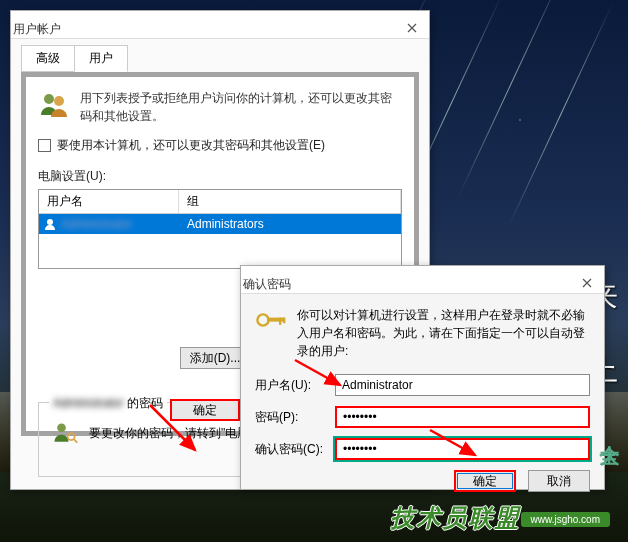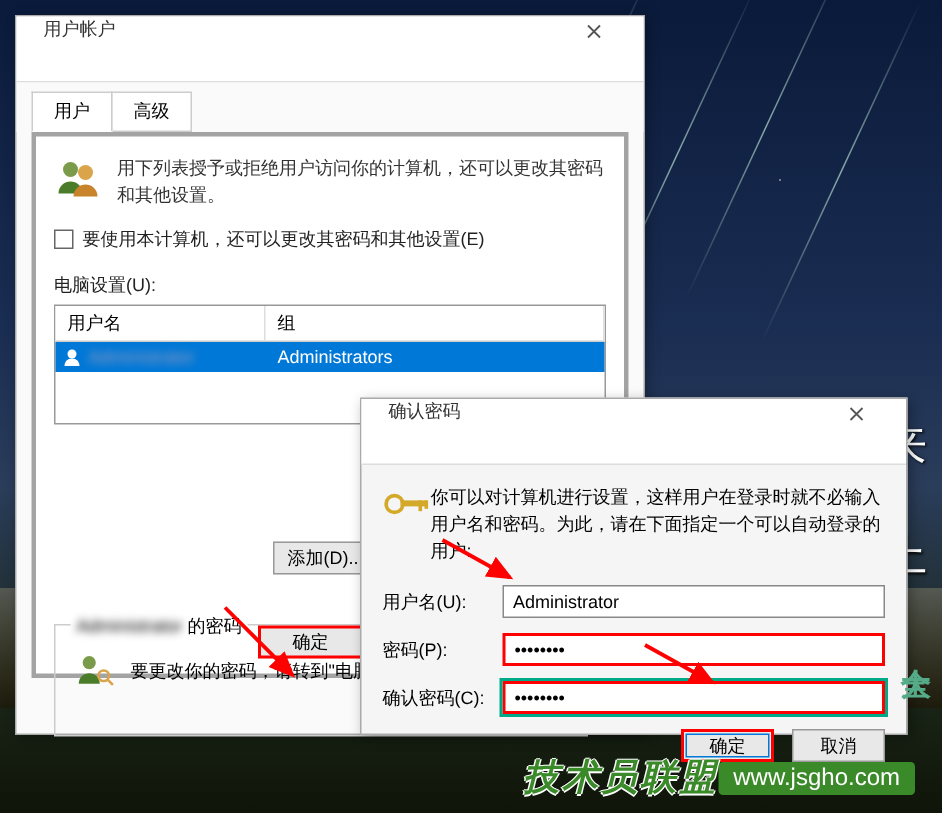--- a/index.html
+++ b/index.html
@@ -4,28 +4,28 @@
 <style>
 *{box-sizing:border-box;margin:0;padding:0;font-family:"Microsoft YaHei","SimSun",sans-serif;font-size:12px}
 body{width:628px;height:542px;position:relative;overflow:hidden;background:linear-gradient(180deg,#0a1a3a 0%,#1a2d52 40%,#2a3d5a 60%,#1a2518 85%,#0f1508 100%)}
 .sky{position:absolute;inset:0;background:radial-gradient(2px 2px at 100px 50px,#fff,transparent),radial-gradient(1px 1px at 200px 80px,#ddd,transparent),radial-gradient(2px 2px at 400px 40px,#fff,transparent),radial-gradient(1px 1px at 520px 120px,#ccc,transparent)}
 .streak{position:absolute;width:1px;height:250px;background:linear-gradient(180deg,transparent,#8aa,transparent);transform:rotate(25deg)}
 .streak.s1{left:380px;top:-30px}.streak.s2{left:450px;top:-20px}.streak.s3{left:510px;top:-40px}.streak.s4{left:560px;top:-10px}
 .horizon{position:absolute;left:0;right:0;bottom:70px;height:80px;background:linear-gradient(180deg,rgba(200,180,140,.3),rgba(30,25,10,.8))}
 .calligraphy{position:absolute;right:10px;top:275px;color:#fff;font-family:"STKaiti","KaiTi",cursive;font-size:32px;text-shadow:1px 1px 2px #000;writing-mode:horizontal-tb}
 .cal2{top:350px;font-size:30px}
 .window{position:absolute;background:#f0f0f0;border:1px solid #aaa;box-shadow:2px 2px 8px rgba(0,0,0,.3)}
-.titlebar{height:44px;display:flex;align-items:flex-start;padding:0 18px;background:#fff;border-bottom:1px solid #ddd}
+.titlebar{height:28px;display:flex;align-items:flex-end;padding:0 2px;background:#fff;border-bottom:1px solid #ddd}
 .titlebar .title{flex:1;color:#333}
 .closebtn{width:30px;height:20px;display:flex;align-items:center;justify-content:center;color:#555;cursor:pointer}
 .w1{left:10px;top:10px;width:420px;height:480px;background:#fafafa}
 .tabs{display:flex;padding:6px 10px 0;background:#fafafa}
 .tab{padding:4px 14px;border:1px solid #ccc;background:#fff;margin-right:-1px;position:relative;cursor:pointer}
 .tab.active{border-bottom:1px solid #fff;z-index:1}
-.tabpanel{border:3px solid #a3a3a3;margin:0 10px 10px;padding:12px;background:#fff;height:364px;position:relative}
+.tabpanel{border:5px solid #a3a3a3;margin:0 10px 10px;padding:12px;background:#fff;height:364px;position:relative}
 .introrow{display:flex;gap:10px;margin-bottom:12px}
 .usericon{width:32px;height:32px;flex-shrink:0}
 .introtext{line-height:1.5;color:#333}
 .checkboxrow{display:flex;align-items:center;gap:6px;margin:8px 0 14px}
 .checkbox{width:13px;height:13px;border:1px solid #666;background:#fff}
 .label{color:#222}
 .listbox{border:1px solid #999;height:80px;margin-top:4px;background:#fff}
 .listhead{display:flex;background:#fff;border-bottom:1px solid #ccc}
 .listhead div{padding:3px 8px;border-right:1px solid #ddd}
 .col1{width:140px}.col2{flex:1}
@@ -38,33 +38,33 @@
 .btn{min-width:70px;height:22px;border:1px solid #999;background:#e8e8e8;display:flex;align-items:center;justify-content:center;cursor:pointer;padding:0 8px}
 .btn.disabled{color:#aaa}
 .groupbox{position:absolute;left:12px;right:24px;top:325px;border:1px solid #ccc;padding:10px 12px 14px;height:75px}
 .grouplabel{position:absolute;top:-8px;left:10px;background:#fff;padding:0 4px}
 .grouplabel .bl{filter:blur(3px)}
 .pwrow{display:flex;align-items:center;gap:10px;margin-top:6px}
 .dialogbtns{position:absolute;bottom:10px;right:14px;display:flex;gap:10px}
 .okbtn{border:2px solid red}
 .w2{left:240px;top:265px;width:365px;height:225px;background:#f5f5f5}
 .w2 .body{padding:12px 14px}
-.keyrow{display:flex;margin-bottom:14px}
+.keyrow{display:flex;gap:10px;margin-bottom:14px}
 .keyicon{width:32px;height:28px;flex-shrink:0}
 .formrow{display:flex;align-items:center;margin-bottom:10px}
 .formrow label{width:80px}
 .formrow input{flex:1;height:22px;border:1px solid #888;padding:0 6px;background:#fff;font-family:inherit}
 .redbox{border:2px solid red!important}
 .greenhl{outline:2px solid #0a8}
 .w2btns{display:flex;gap:12px;justify-content:flex-end;margin-top:8px}
 .w2btns .btn{min-width:62px}
 .arrow{position:absolute;pointer-events:none}
 .logo{position:absolute;right:18px;bottom:8px;display:flex;flex-direction:row;align-items:center}
 .logotxt{font-size:24px;font-weight:bold;color:#3a8a2a;text-shadow:1px 0 #fff,-1px 0 #fff,0 1px #fff,0 -1px #fff;letter-spacing:2px;font-style:italic}
-.logourl{font-size:16px;color:#fff;background:#3a8a2a;padding:2px 10px;border-radius:3px;margin-top:2px}
+.logourl{font-size:10px;color:#fff;background:#3a8a2a;padding:2px 10px;border-radius:3px;margin-top:2px}
 .sidetext{position:absolute;right:4px;color:#5a8;font-size:20px;writing-mode:vertical-rl;top:430px;font-weight:bold}
 </style>
 </head>
 <body>
 
 <div class="sky"></div>
 <div class="streak s1"></div>
 <div class="streak s2"></div>
 <div class="streak s3"></div>
 <div class="streak s4"></div>
@@ -75,22 +75,22 @@
 <div class="window w1">
   <div class="titlebar">
     <span class="title">用户帐户</span>
     <div class="closebtn">
       <svg width="10" height="10" viewBox="0 0 10 10">
           <path d="M1 1L9 9M9 1L1 9" stroke="#555" stroke-width="1.2"></path>
         </svg>
     </div>
   </div>
   <div class="tabs">
+    <div class="tab">高级</div>
     <div class="tab active">用户</div>
-    <div class="tab">高级</div>
   </div>
   <div class="tabpanel">
     <div class="introrow">
       <svg class="usericon" viewBox="0 0 32 32">
           <circle cx="11" cy="10" r="5" fill="#7a9c4a"></circle>
           <path d="M3 26c0-5 4-8 8-8s8 3 8 8" fill="#4a7c2a"></path>
           <circle cx="21" cy="12" r="5" fill="#d9a44a"></circle>
           <path d="M13 28c0-5 4-8 8-8s8 3 8 8" fill="#c8842a"></path>
         </svg>
       <div class="introtext">用下列表授予或拒绝用户访问你的计算机，还可以更改其密码和其他设置。</div>

